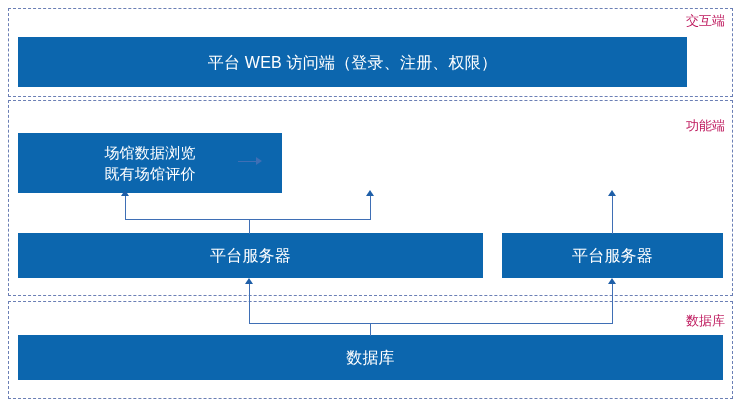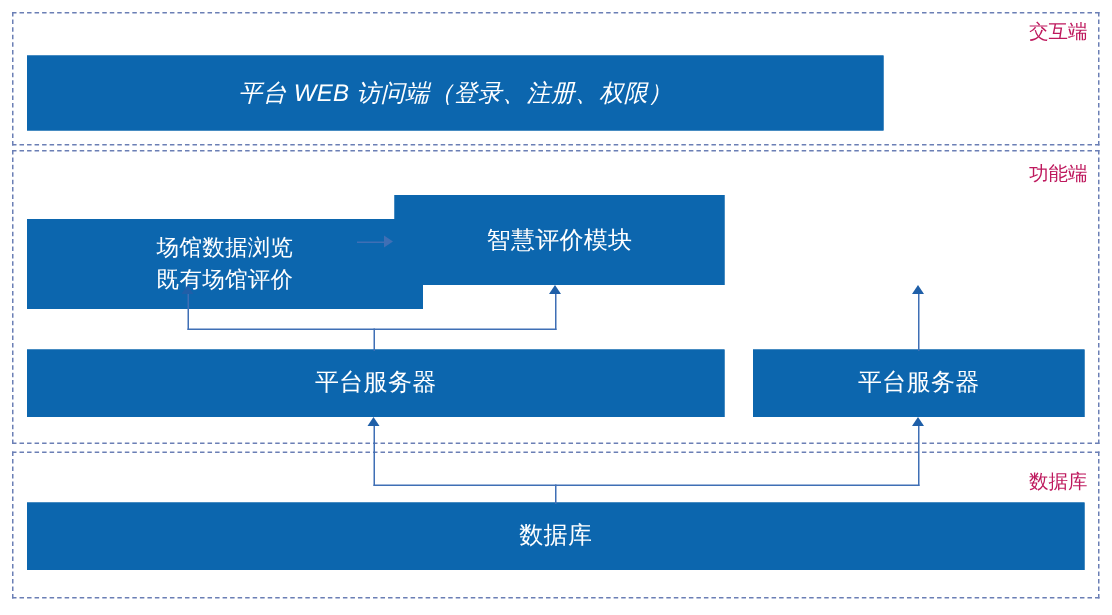--- a/index.html
+++ b/index.html
@@ -74,35 +74,32 @@
   }
 </style>
 </head>
 <body>
 
 <div id="diagram">
 
   <div class="zone" style="left:8px; top:8px; width:725px; height:89px;"></div>
   <div class="zone-label" style="left:663px; top:13px; width:62px;">交互端</div>
 
-  <div class="box big" style="left:18px; top:37px; width:571px; height:50px;font-style:italic;">
+  <div class="box big" style="left:18px; top:37px; width:669px; height:50px;">
     <span class="box-text">平台 WEB 访问端（登录、注册、权限）</span>
   </div>
 
   <div class="zone" style="left:8px; top:100px; width:725px; height:196px;"></div>
-  <div class="zone-label" style="left:663px; top:108px; width:62px;">功能端</div>
+  <div class="zone-label" style="left:663px; top:118px; width:62px;">功能端</div>
 
-  <div class="box" style="left:18px; top:146px; width:264px; height:60px;">
+  <div class="box" style="left:18px; top:133px; width:264px; height:60px;">
     <span class="box-text">场馆数据浏览
 既有场馆评价</span>
   </div>
 
-  <div class="box big" style="left:263px; top:130px; width:220px; height:60px;">
-    <span class="box-text">智慧评价模块</span>
-  </div>
 
 
   <div class="conn h" style="left:238px; top:161px; width:19px;"></div>
   <div class="arrow-right" style="left:256px; top:157px;"></div>
 
   <div class="box big" style="left:18px; top:233px; width:465px; height:45px;">
     <span class="box-text">平台服务器</span>
   </div>
 
   <div class="box big" style="left:502px; top:233px; width:221px; height:45px;">

